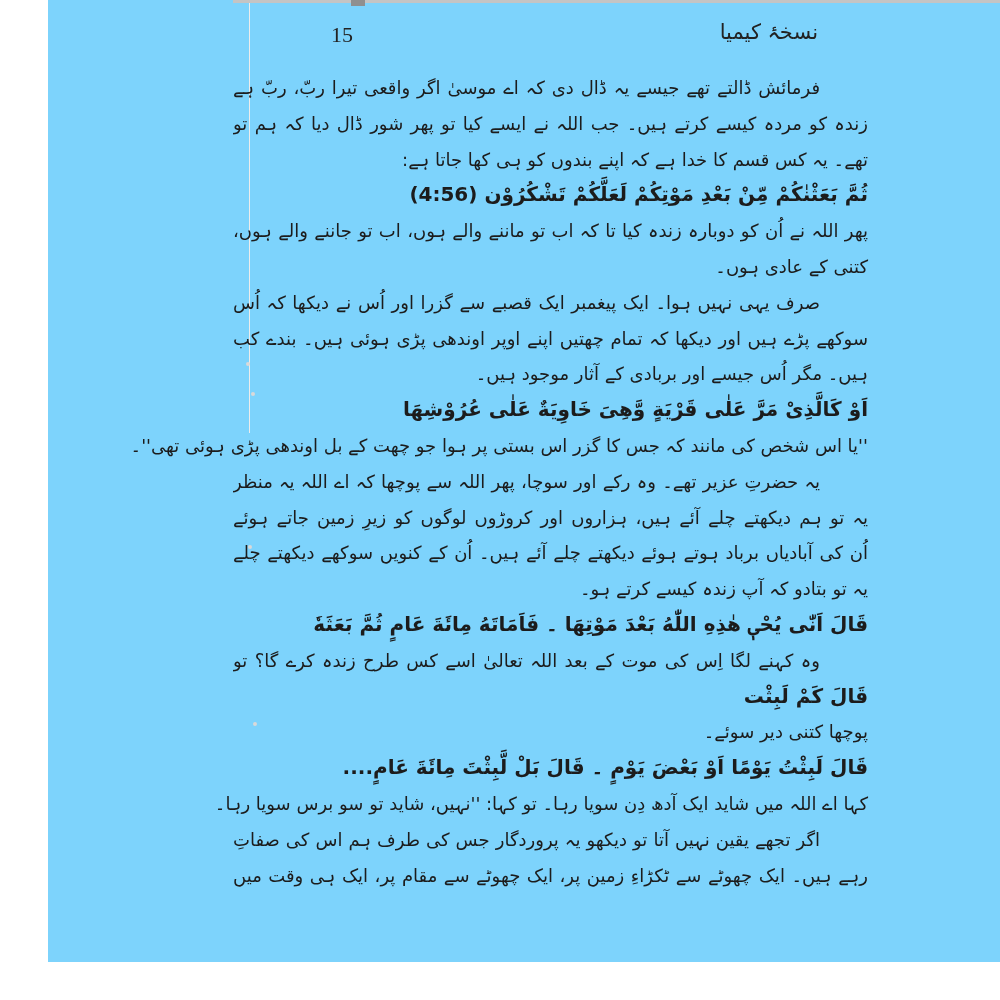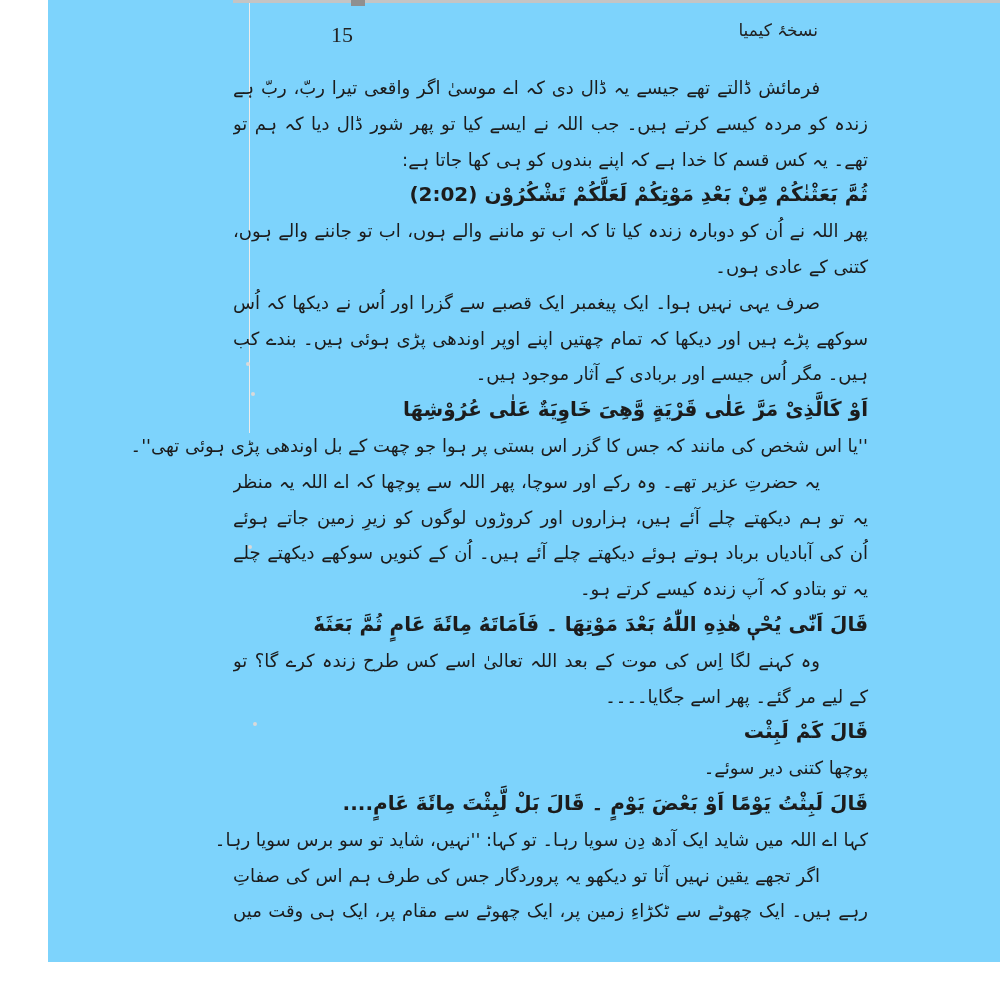--- a/index.html
+++ b/index.html
@@ -25,21 +25,21 @@
 
   
   .page-number{
     position:absolute;left:283px;top:22px;
     font-family:"Liberation Serif","DejaVu Serif",serif;
     font-size:22px;color:#222;
   }
   .book-title{
     position:absolute;right:230px;top:20px;
     direction:rtl;
-    font-size:17px;color:#222;
+    font-size:21px;color:#222;
   }
 
   
   .text-block{
     position:absolute;
     left:185px;top:70px;width:635px;
     direction:rtl;
   }
   .line{
     line-height:35.8px;
@@ -80,35 +80,34 @@
   <div class="scan-speck speck4"></div>
   <div class="scan-speck speck5"></div>
 
   <div class="page-number">15</div>
   <div class="book-title">نسخۂ کیمیا</div>
 
   <div class="text-block">
       <div class="line indent">فرمائش ڈالتے تھے جیسے یہ ڈال دی کہ اے موسیٰ اگر واقعی تیرا ربّ، ربّ ہے تو اُس کو بتا تو سہی کہ</div>
       <div class="line justify">زندہ کو مردہ کیسے کرتے ہیں۔ جب اللہ نے ایسے کیا تو پھر شور ڈال دیا کہ ہم تو عبادت کرنے والے</div>
       <div class="line center">تھے۔ یہ کس قسم کا خدا ہے کہ اپنے بندوں کو ہی کھا جاتا ہے:</div>
-      <div class="line center arabic">ثُمَّ بَعَثْنٰكُمْ مِّنْ بَعْدِ مَوْتِكُمْ لَعَلَّكُمْ تَشْكُرُوْن (2:02)</div>
+      <div class="line center arabic">ثُمَّ بَعَثْنٰكُمْ مِّنْ بَعْدِ مَوْتِكُمْ لَعَلَّكُمْ تَشْكُرُوْن (4:56)</div>
       <div class="line justify">پھر اللہ نے اُن کو دوبارہ زندہ کیا تا کہ اب تو ماننے والے ہوں، اب تو جاننے والے ہوں، اب تو خدا کی</div>
       <div class="line center">کتنی کے عادی ہوں۔</div>
       <div class="line indent">صرف یہی نہیں ہوا۔ ایک پیغمبر ایک قصبے سے گزرا اور اُس نے دیکھا کہ اُس قصبے میں کنویں</div>
       <div class="line justify">سوکھے پڑے ہیں اور دیکھا کہ تمام چھتیں اپنے اوپر اوندھی پڑی ہوئی ہیں۔ بندے کب کے مر کھپ گئے</div>
       <div class="line center">ہیں۔ مگر اُس جیسے اور بربادی کے آثار موجود ہیں۔</div>
       <div class="line center arabic">اَوْ كَالَّذِىْ مَرَّ عَلٰى قَرْيَةٍ وَّهِىَ خَاوِيَةٌ عَلٰى عُرُوْشِهَا</div>
       <div class="line center">''یا اس شخص کی مانند کہ جس کا گزر اس بستی پر ہوا جو چھت کے بل اوندھی پڑی ہوئی تھی''۔</div>
       <div class="line indent">یہ حضرتِ عزیر تھے۔ وہ رکے اور سوچا، پھر اللہ سے پوچھا کہ اے اللہ یہ منظر تو درست ہے،</div>
       <div class="line justify">یہ تو ہم دیکھتے چلے آئے ہیں، ہزاروں اور کروڑوں لوگوں کو زیرِ زمین جاتے ہوئے دیکھتے چلے آئے ہیں،</div>
       <div class="line justify">اُن کی آبادیاں برباد ہوتے ہوئے دیکھتے چلے آئے ہیں۔ اُن کے کنویں سوکھے دیکھتے چلے آئے ہیں مگر</div>
       <div class="line center">یہ تو بتادو کہ آپ زندہ کیسے کرتے ہو۔</div>
       <div class="line center arabic">قَالَ اَنّٰى يُحْىٖ هٰذِهِ اللّٰهُ بَعْدَ مَوْتِهَا ۔ فَاَمَاتَهُ مِائَةَ عَامٍ ثُمَّ بَعَثَهٗ</div>
       <div class="line indent">وہ کہنے لگا اِس کی موت کے بعد اللہ تعالیٰ اسے کس طرح زندہ کرے گا؟ تو حضورِ پروردگار میں وہ سو سال</div>
-      <div class="line center">کے لیے مر گئے۔ پھر اسے جگایا۔۔۔۔</div>
       <div class="line center arabic">قَالَ كَمْ لَبِثْت</div>
       <div class="line center">پوچھا کتنی دیر سوئے۔</div>
       <div class="line center arabic">قَالَ لَبِثْتُ يَوْمًا اَوْ بَعْضَ يَوْمٍ ۔ قَالَ بَلْ لَّبِثْتَ مِائَةَ عَامٍ....</div>
       <div class="line center">کہا اے اللہ میں شاید ایک آدھ دِن سویا رہا۔ تو کہا: ''نہیں، شاید تو سو برس سویا رہا۔</div>
       <div class="line indent">اگر تجھے یقین نہیں آتا تو دیکھو یہ پروردگار جس کی طرف ہم اس کی صفاتِ عالیہ سے آگے بڑھ</div>
       <div class="line justify">رہے ہیں۔ ایک چھوٹے سے ٹکڑاءِ زمین پر، ایک چھوٹے سے مقام پر، ایک ہی وقت میں ''تین وقت''</div>
     </div>
 
 </div>
 

